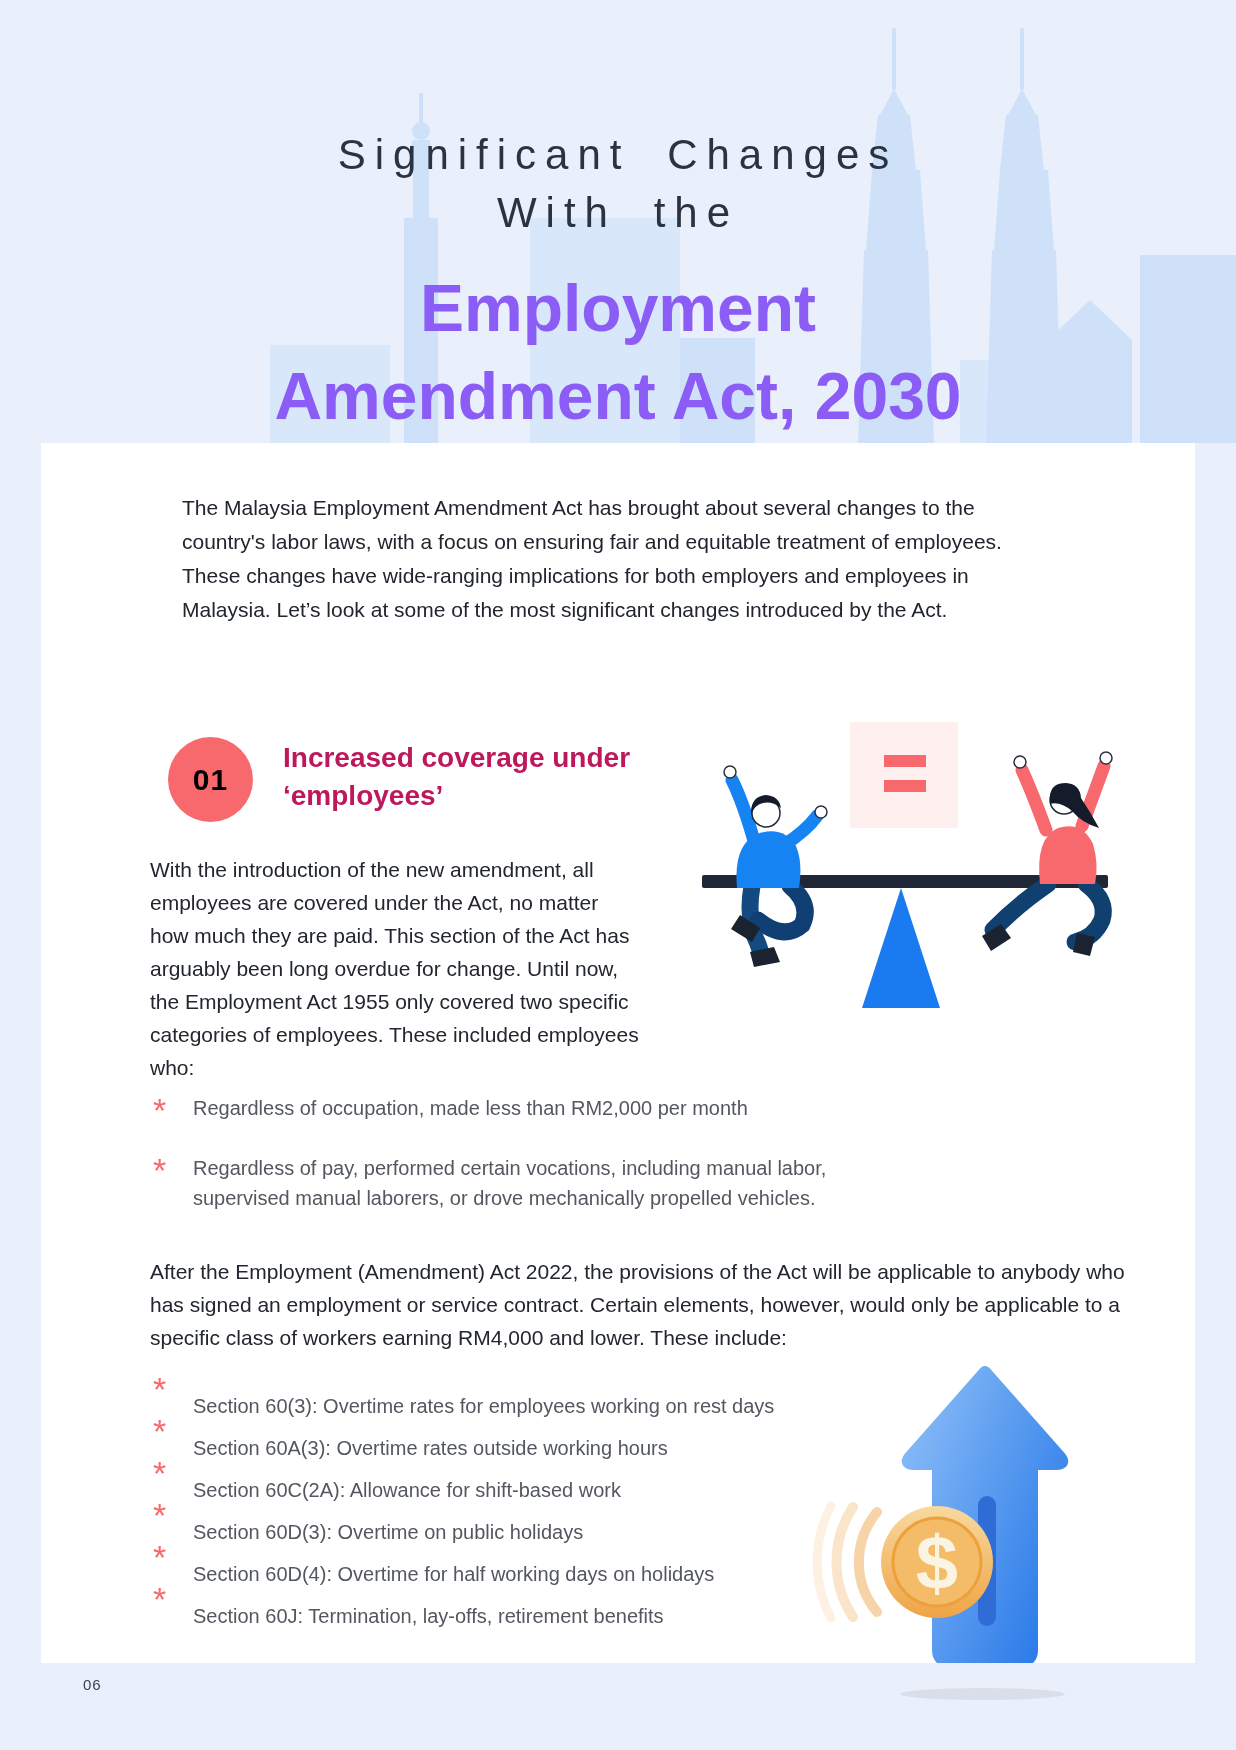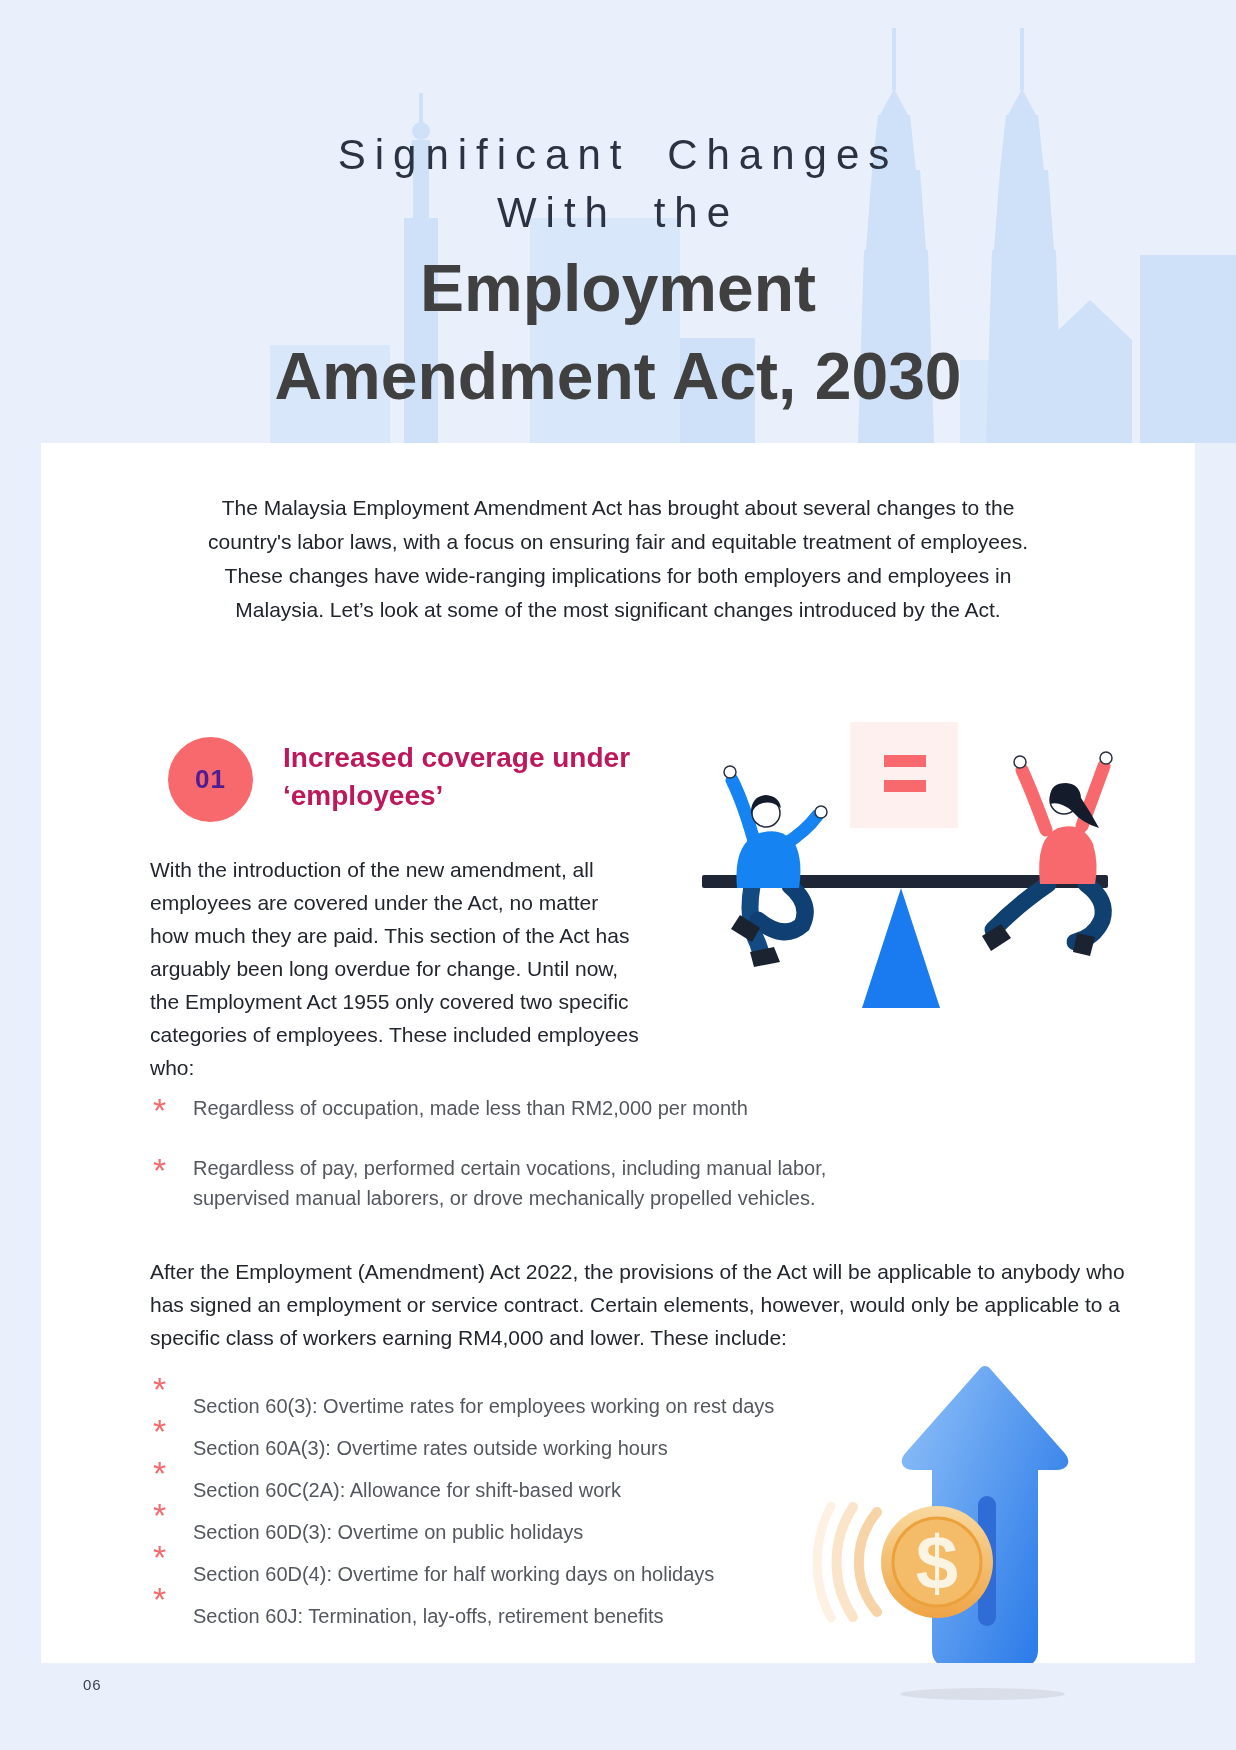--- a/index.html
+++ b/index.html
@@ -9,40 +9,40 @@
     background:#e9f0fb; overflow:hidden;
     font-family:"Liberation Sans", sans-serif; color:#23272f;
   }
   .skyline { position:absolute; top:0; left:0; }
   .hdr-sub {
     position:absolute; top:126px; left:0; width:100%;
     text-align:center; font-size:42px; line-height:58px;
     letter-spacing:9px; word-spacing:16px; color:#2b3343; font-weight:400;
   }
   .hdr-title {
-    position:absolute; top:244px; left:0; width:100%;
+    position:absolute; top:264px; left:0; width:100%;
     text-align:center; font-size:66px; line-height:88px;
-    font-weight:700; letter-spacing:0px; color:#404040;
+    font-weight:700; letter-spacing:0px; color:#8b5cf6;
   }
   .card {
     position:absolute; left:41px; top:443px; width:1154px; height:1220px;
     background:#ffffff;
   }
   .intro {
     position:absolute; top:48px; left:0; width:100%;
     display:flex; justify-content:center;
   }
   .intro p {
-    max-width:872px; text-align:center; font-size:21px; line-height:34px; color:#20252e;
+    max-width:872px; font-size:21px; line-height:34px; color:#20252e;
   }
   .badge {
     position:absolute; left:127px; top:294px; width:85px; height:85px;
-    border-radius:50%; background:#f7696c; color:#4c1d95;
+    border-radius:50%; background:#f7696c; color:#000000;
     display:flex; align-items:center; justify-content:center;
-    font-size:26px; font-weight:700; letter-spacing:1px;
+    font-size:30px; font-weight:700; letter-spacing:1px;
   }
   .sec-heading {
     position:absolute; left:242px; top:296px;
     font-size:28px; line-height:38px; font-weight:700; color:#be185d;
   }
   .sec-body {
     position:absolute; left:109px; top:410px; width:492px;
     font-size:21px; line-height:33px; color:#22262e;
   }
   .seesaw { position:absolute; left:559px; top:217px; }

